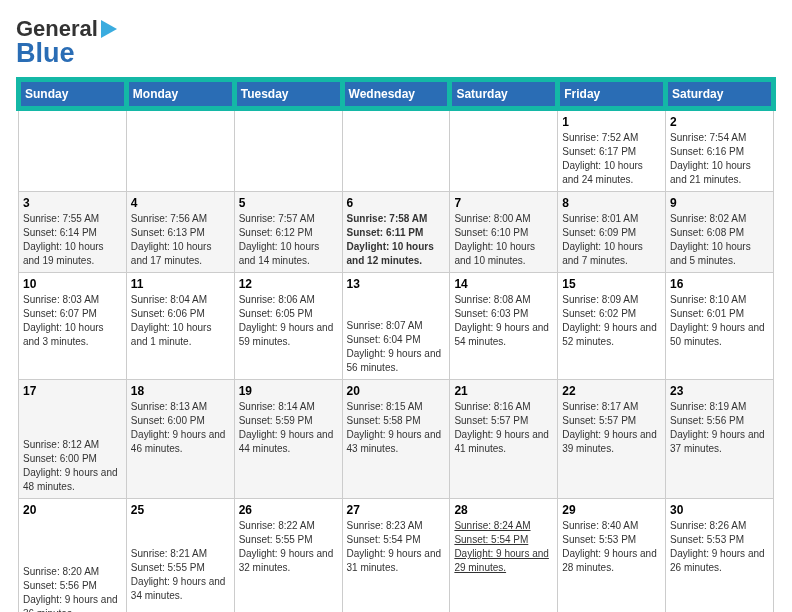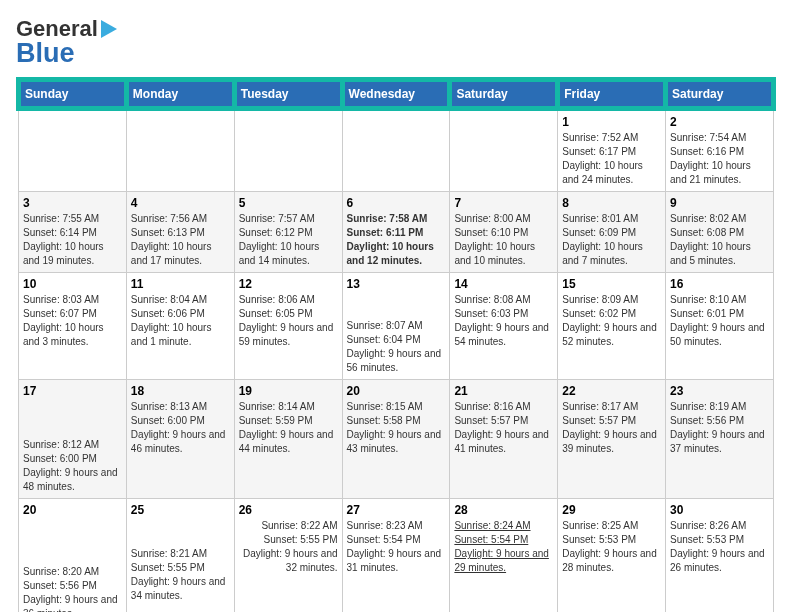--- a/index.html
+++ b/index.html
@@ -264,39 +264,39 @@
 Daylight: 9 hours and 36 minutes.</div>
         </td>
         <td>
           <span class="day-num">25</span>
           <div class="day-info" style="white-space: pre-line; margin-top: 30px;">Sunrise: 8:21 AM
 Sunset: 5:55 PM
 Daylight: 9 hours and 34 minutes.</div>
         </td>
         <td>
           <span class="day-num">26</span>
-          <div class="day-info" style="white-space: pre-line; text-align: right;">Sunrise: 8:22 AM
+          <div class="day-info" style="white-space: pre-line;">Sunrise: 8:22 AM
 Sunset: 5:55 PM
 Daylight: 9 hours and 32 minutes.</div>
         </td>
         <td>
           <span class="day-num">27</span>
           <div class="day-info" style="white-space: pre-line;">Sunrise: 8:23 AM
 Sunset: 5:54 PM
 Daylight: 9 hours and 31 minutes.</div>
         </td>
         <td>
           <span class="day-num">28</span>
           <div class="day-info" style="white-space: pre-line; text-decoration: underline;">Sunrise: 8:24 AM
 Sunset: 5:54 PM
 Daylight: 9 hours and 29 minutes.</div>
         </td>
         <td>
           <span class="day-num">29</span>
-          <div class="day-info" style="white-space: pre-line;">Sunrise: 8:25 AM
+          <div class="day-info" style="white-space: pre-line;">Sunrise: 8:40 AM
 Sunset: 5:53 PM
 Daylight: 9 hours and 28 minutes.</div>
         </td>
         <td>
           <span class="day-num">30</span>
           <div class="day-info" style="white-space: pre-line;">Sunrise: 8:26 AM
 Sunset: 5:53 PM
 Daylight: 9 hours and 26 minutes.</div>
         </td>
       </tr>

